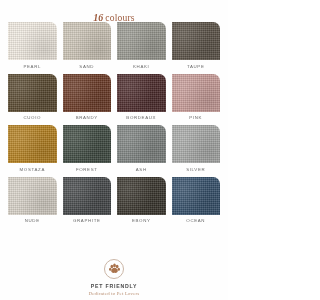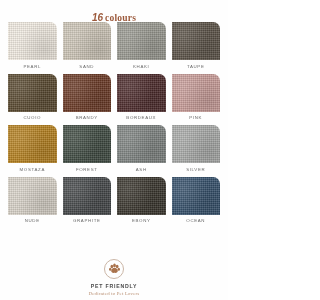--- a/index.html
+++ b/index.html
@@ -11,33 +11,33 @@
   }
   .page { width:228px; height:300px; position:relative; background:#fefefe; }
 
   
   .heading {
     text-align:center;
     padding-top:7px;
     height:22px;
   }
   .heading .num {
-    font-family:Liberation Sans, sans-serif;
+    font-family:Liberation Serif, serif;
     font-size:10px;
     font-style:italic;
     font-weight:700;
     color:#9c5a3c;
     border-bottom:7px solid #a3a3a3;
     padding-bottom:0px;
     letter-spacing:0px;
   }
   .heading .word {
     font-family:"Liberation Serif", serif;
     font-size:9.5px;
-    font-weight:700;
+    font-weight:400;
     color:#9c5a3c;
     margin-left:2px;
     letter-spacing:0.2px;
   }
 
   
   .grid {
     width:212px;
     margin:0 auto;
     display:grid;

